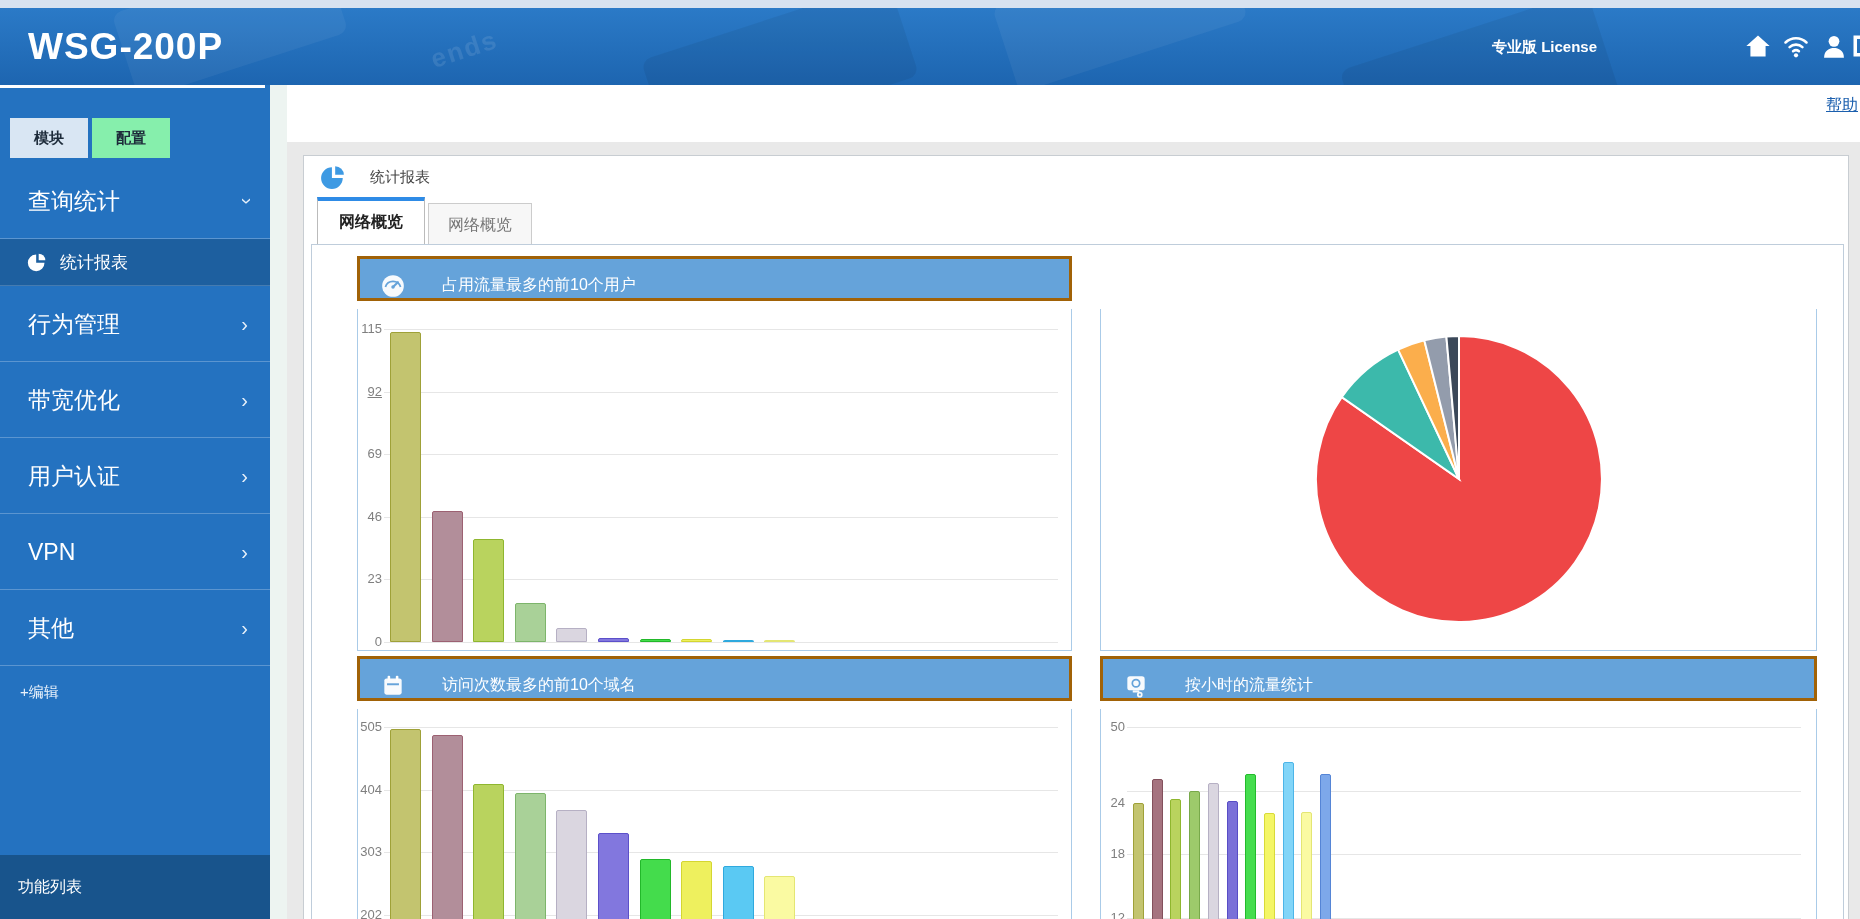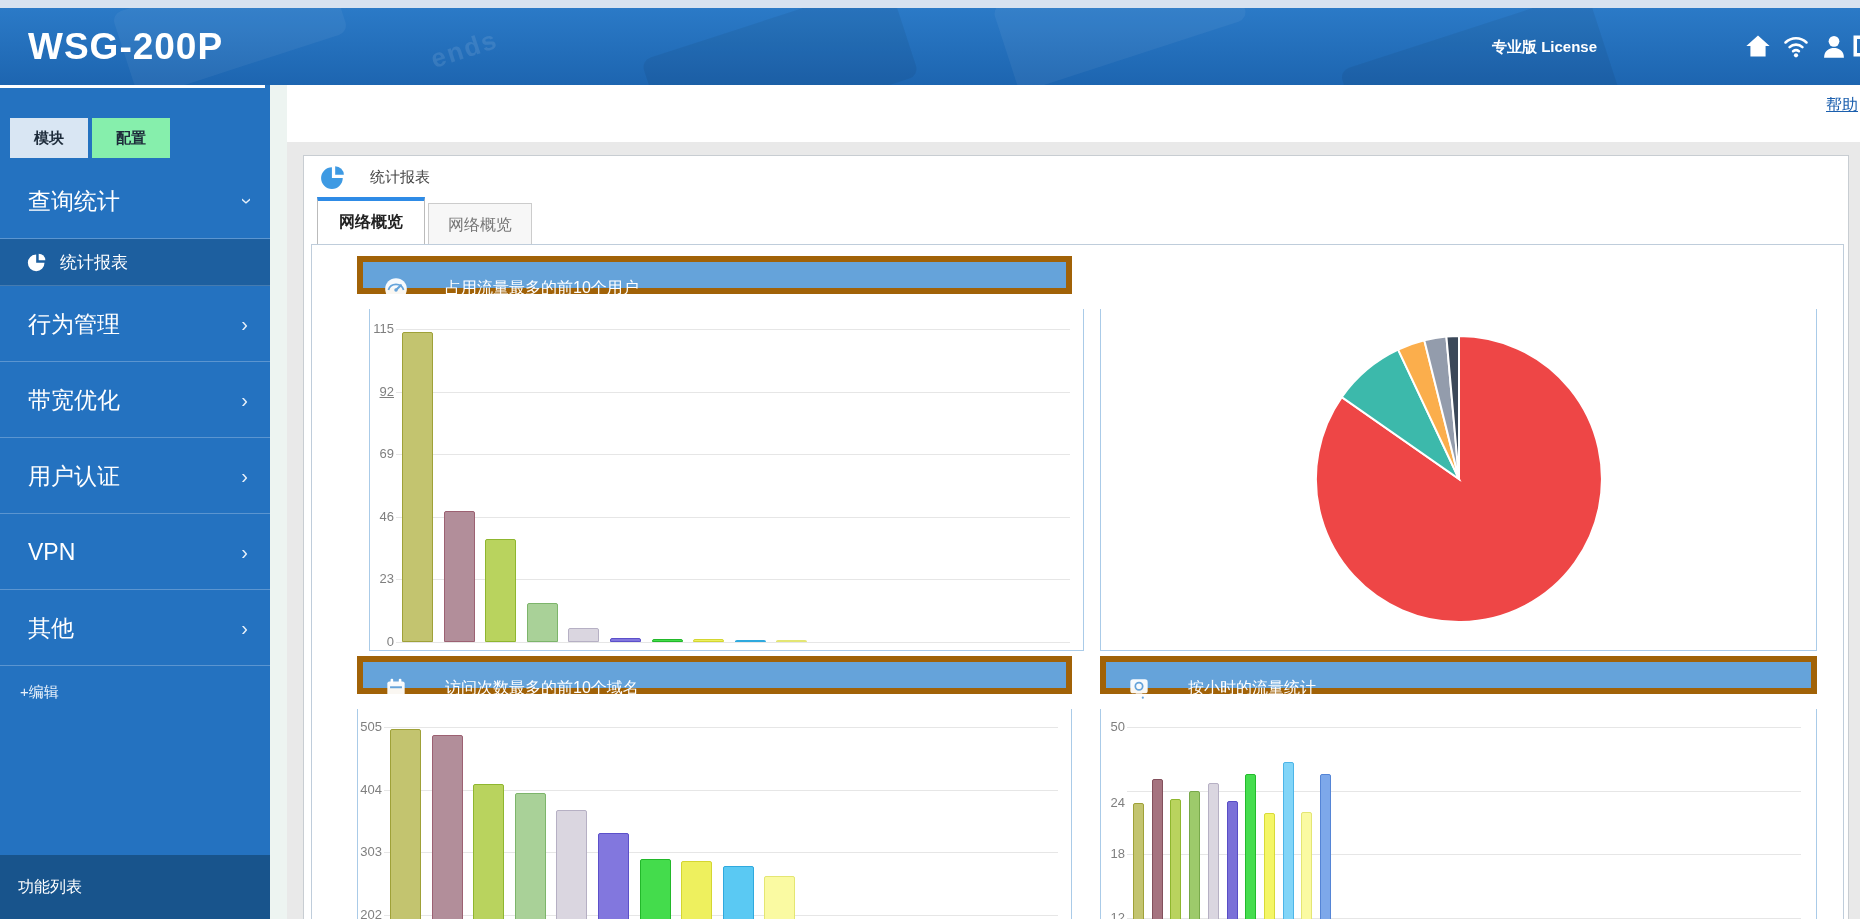--- a/index.html
+++ b/index.html
@@ -56,22 +56,22 @@
   .main-tabs{position:absolute;left:13px;top:41px;height:48px;display:flex;align-items:flex-end;}
   .mtab{box-sizing:border-box;cursor:pointer;white-space:nowrap;}
   .mtab.active{height:48px;width:108px;background:#fff;border:1px solid #bbbbbb;border-bottom:none;
     border-top:4px solid #2e8be6;text-align:center;line-height:42px;font-size:16px;font-weight:bold;color:#222;}
   .mtab.inactive{height:42px;width:104px;background:#f7f7f7;border:1px solid #cccccc;border-bottom:none;
     text-align:center;line-height:42px;font-size:16px;color:#777;margin-left:3px;}
   .tab-content{position:absolute;left:7px;top:88px;width:1533px;height:675px;background:#fff;
     border:1px solid #bfcddb;border-bottom:none;box-sizing:border-box;}
   
   .chart-card{position:absolute;box-sizing:border-box;}
-  .chart-head{position:absolute;left:0;top:0;width:100%;height:38px;background:#65a3da;
-    border:6px solid #a16207;box-sizing:border-box;}
+  .chart-head{position:absolute;left:0;top:0;width:100%;height:45px;background:#65a3da;
+    border:3px solid #a16207;box-sizing:border-box;}
   .chart-head .ctitle{position:absolute;left:82px;top:16px;color:#ffffff;font-size:16px;white-space:nowrap;}
   .chart-head .cicon{position:absolute;left:20px;top:14px;width:26px;height:26px;}
   .chart-body{position:absolute;left:0;top:53px;width:100%;background:#fff;
     border:1px solid #aacbe8;border-top:none;box-sizing:border-box;overflow:hidden;}
   .gridline{position:absolute;height:1px;background:#e6e6e6;}
   .ticklabel{position:absolute;width:24px;text-align:right;font-size:13px;color:#7f7f7f;}
   .vbar{position:absolute;border-radius:2px 2px 0 0;box-sizing:border-box;}
 </style>
 </head>
 <body>
@@ -149,21 +149,21 @@
     <div class="chart-card" style="left:45px;top:11px;width:715px;height:395px;">
       <div class="chart-head">
         <svg class="cicon" viewBox="0 0 24 24">
           <circle cx="12" cy="12" r="10" fill="#ffffff" opacity="0.95"></circle>
           <path d="M5 13 A7.3 7.3 0 0 1 19 13" stroke="#65a3da" stroke-width="1.6" fill="none"></path>
           <path d="M12 13 L16.5 8.5" stroke="#65a3da" stroke-width="2" stroke-linecap="round"></path>
           <circle cx="12" cy="13" r="1.6" fill="#65a3da"></circle>
         </svg>
         <span class="ctitle">占用流量最多的前10个用户</span>
       </div>
-      <div class="chart-body" id="c0" style="height:342px;margin-left:12px;">
+      <div class="chart-body" id="c0" style="height:342px;">
           <div class="gridline" style="left: 26px; top: 20px; width: 674px;"></div>
           <div class="ticklabel" style="left: 0px; top: 12px;">115</div>
           <div class="gridline" style="left: 26px; top: 82.6px; width: 674px;"></div>
           <div class="ticklabel" style="left: 0px; top: 74.6px; text-decoration: underline;">92</div>
           <div class="gridline" style="left: 26px; top: 145.2px; width: 674px;"></div>
           <div class="ticklabel" style="left: 0px; top: 137.2px;">69</div>
           <div class="gridline" style="left: 26px; top: 207.8px; width: 674px;"></div>
           <div class="ticklabel" style="left: 0px; top: 199.8px;">46</div>
           <div class="gridline" style="left: 26px; top: 270.4px; width: 674px;"></div>
           <div class="ticklabel" style="left: 0px; top: 262.4px;">23</div>

